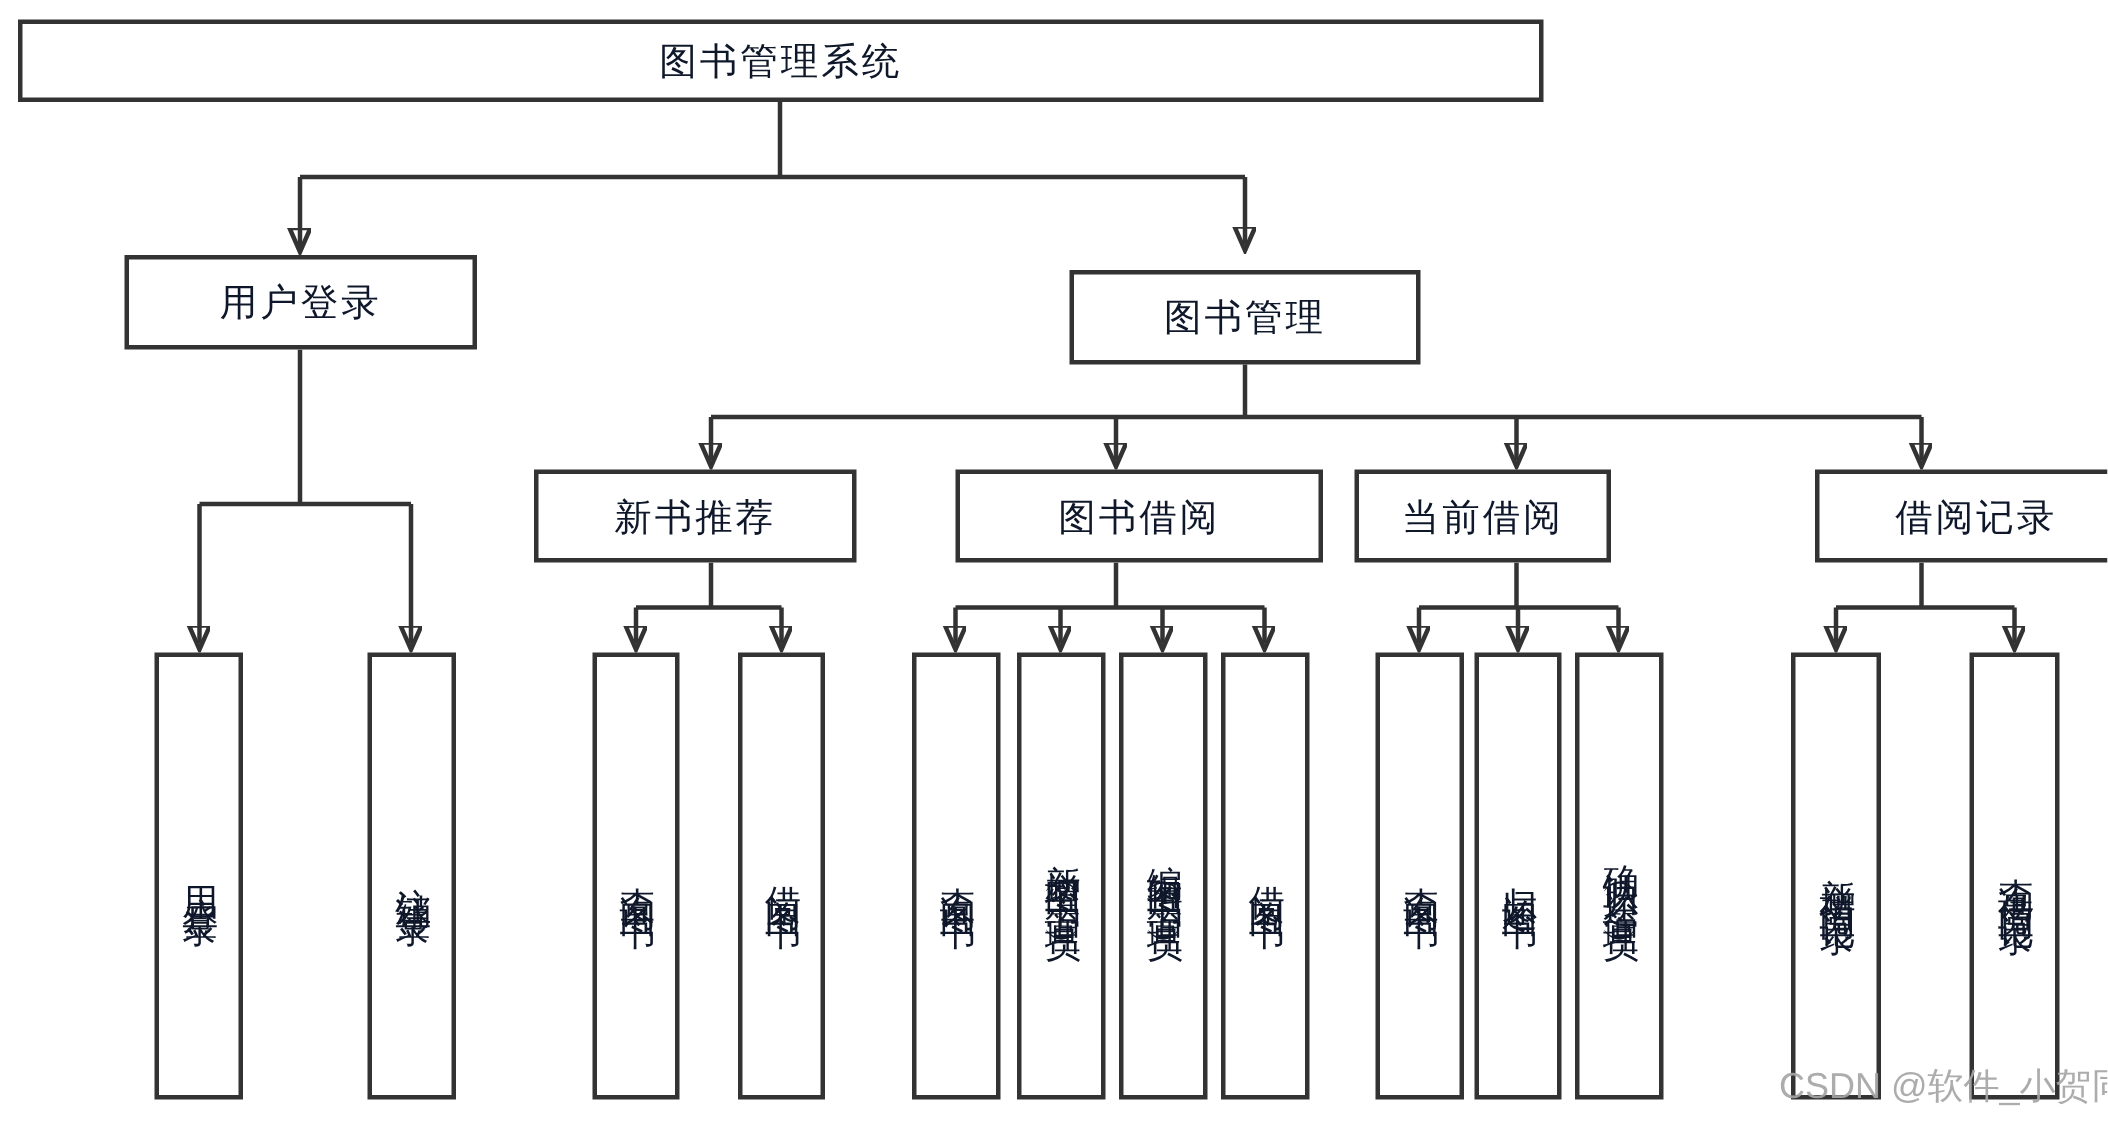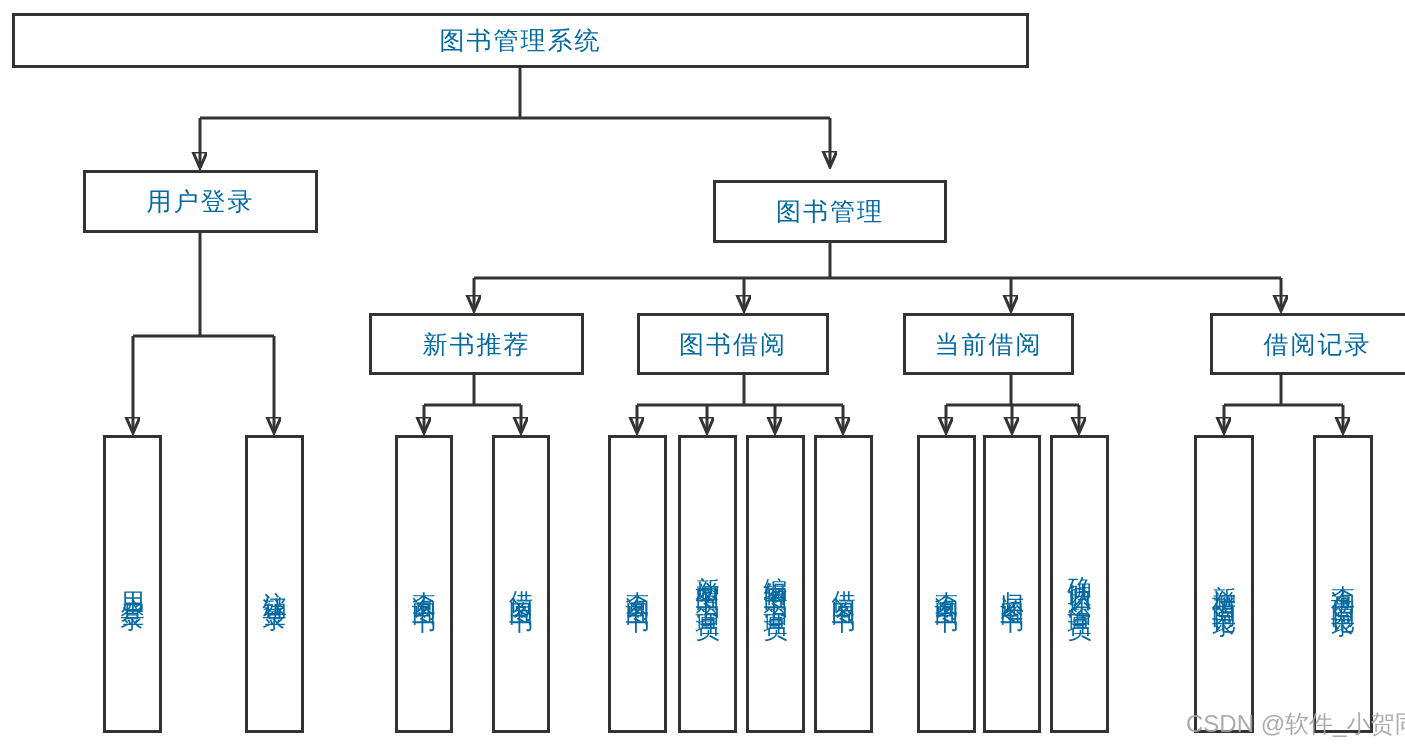--- a/index.html
+++ b/index.html
@@ -26,21 +26,21 @@
   .connectors path {
     stroke: #333333;
     stroke-width: 3;
     fill: none;
   }
   .node {
     position: absolute;
     box-sizing: border-box;
     background: #ffffff;
     border: 3px solid #333333;
-    color: #0369a1;
+    color: #0f172a;
     display: flex;
     align-items: center;
     justify-content: center;
     text-align: center;
   }
   .hbox {
     font-size: 25px;
     letter-spacing: 2px;
     white-space: nowrap;
   }
@@ -129,22 +129,22 @@
       <path d="M1224,405 L1224,429" marker-end="url(#arrowhead)"></path>
       <path d="M1343,405 L1343,429" marker-end="url(#arrowhead)"></path>
     </g>
   </svg>
 
   <div class="node hbox" style="left:12px; top:13px; width:1017px; height:55px;">图书管理系统</div>
 
   <div class="node hbox" style="left:83px; top:170px; width:235px; height:63px;">用户登录</div>
   <div class="node hbox" style="left:713px; top:180px; width:234px; height:63px;">图书管理</div>
 
-  <div class="node hbox" style="left:369px; top:313px; width:215px; height:62px;">新书推荐</div>
-  <div class="node hbox" style="left:637px; top:313px; width:192px; height:62px;">图书借阅</div>
+  <div class="node hbox" style="left:356px; top:313px; width:215px; height:62px;">新书推荐</div>
+  <div class="node hbox" style="left:637px; top:313px; width:245px; height:62px;">图书借阅</div>
   <div class="node hbox" style="left:903px; top:313px; width:171px; height:62px;">当前借阅</div>
   <div class="node hbox" style="left:1174px; top:313px; width:215px; height:62px;margin-left:36px;">借阅记录</div>
 
   <div class="node vbox" style="left:103px; top:435px; width:59px; height:298px;">
     <span class="vtext">用户登录</span>
   </div>
   <div class="node vbox" style="left:245px; top:435px; width:59px; height:298px;">
     <span class="vtext">注销登录</span>
   </div>
 

